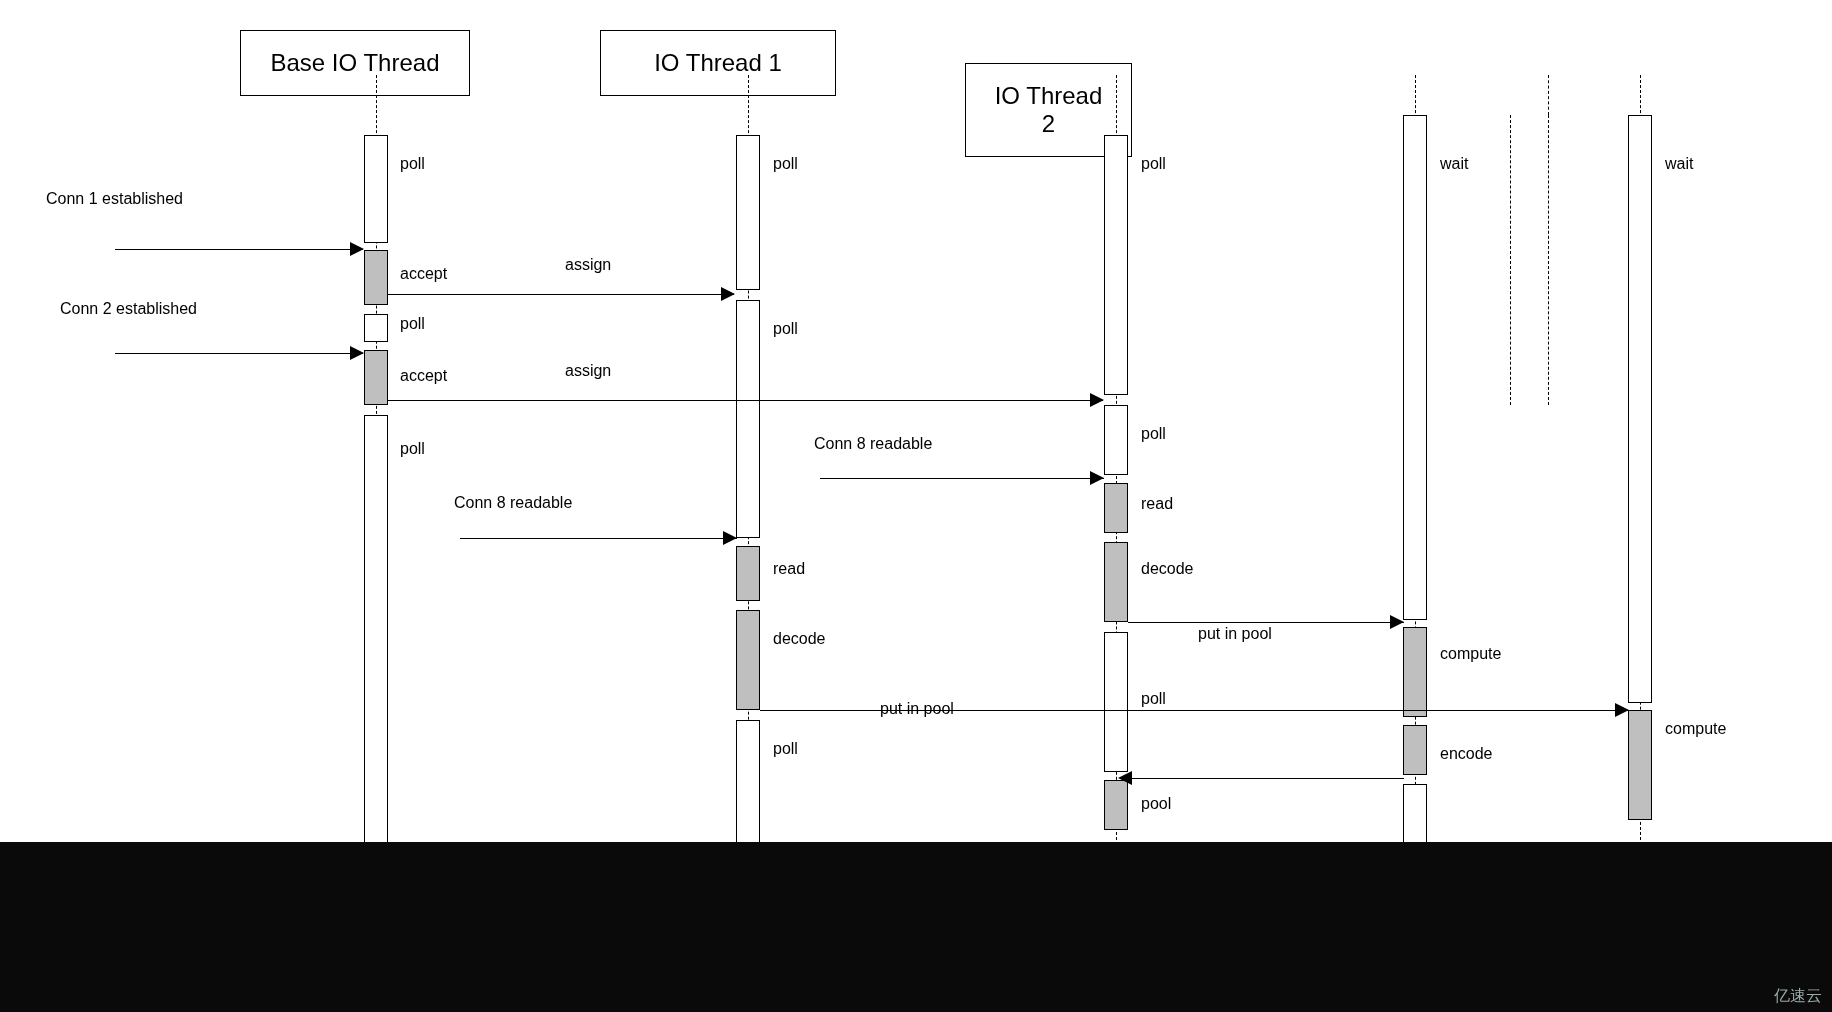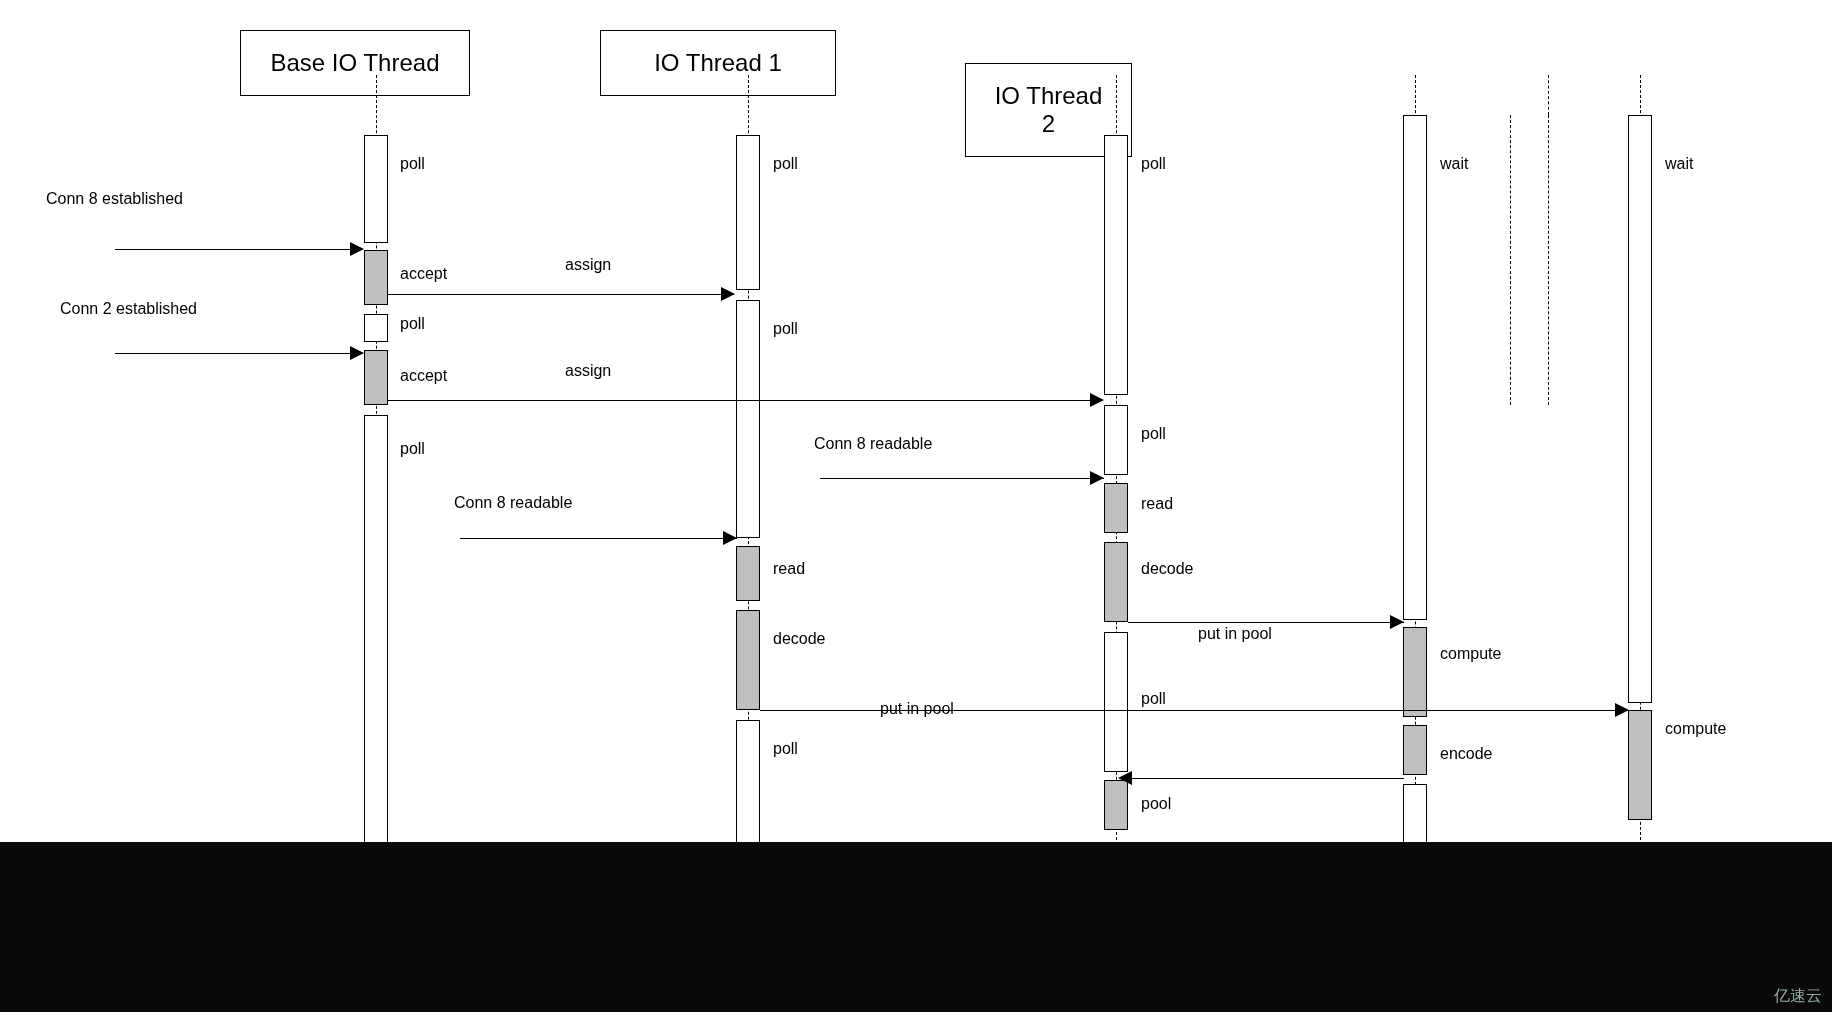--- a/index.html
+++ b/index.html
@@ -77,21 +77,21 @@
   <div class="activation" style="left:1403px; top:784px; height:60px;"></div>
 
   <div class="lifeline" style="left:1510px; top:115px; height:290px;"></div>
   <div class="lifeline" style="left:1548px; top:115px; height:290px;"></div>
 
   <div class="activation" style="left:1628px; top:115px; height:588px;"></div>
   <div class="label" style="left:1665px; top:155px;">wait</div>
   <div class="activation filled" style="left:1628px; top:710px; height:110px;"></div>
   <div class="label" style="left:1665px; top:720px;">compute</div>
 
-  <div class="label" style="left:46px; top:190px;">Conn 8 established</div>
+  <div class="label" style="left:46px; top:190px;">Conn 1 established</div>
   <div class="arrow-line" style="left:115px; top:249px; width:248px;"></div>
   <div class="arrow-head right" style="left:350px; top:242px;"></div>
 
   <div class="label" style="left:60px; top:300px;">Conn 2 established</div>
   <div class="arrow-line" style="left:115px; top:353px; width:248px;"></div>
   <div class="arrow-head right" style="left:350px; top:346px;"></div>
 
   <div class="label" style="left:565px; top:256px;">assign</div>
   <div class="arrow-line" style="left:388px; top:294px; width:346px;"></div>
   <div class="arrow-head right" style="left:721px; top:287px;"></div>

